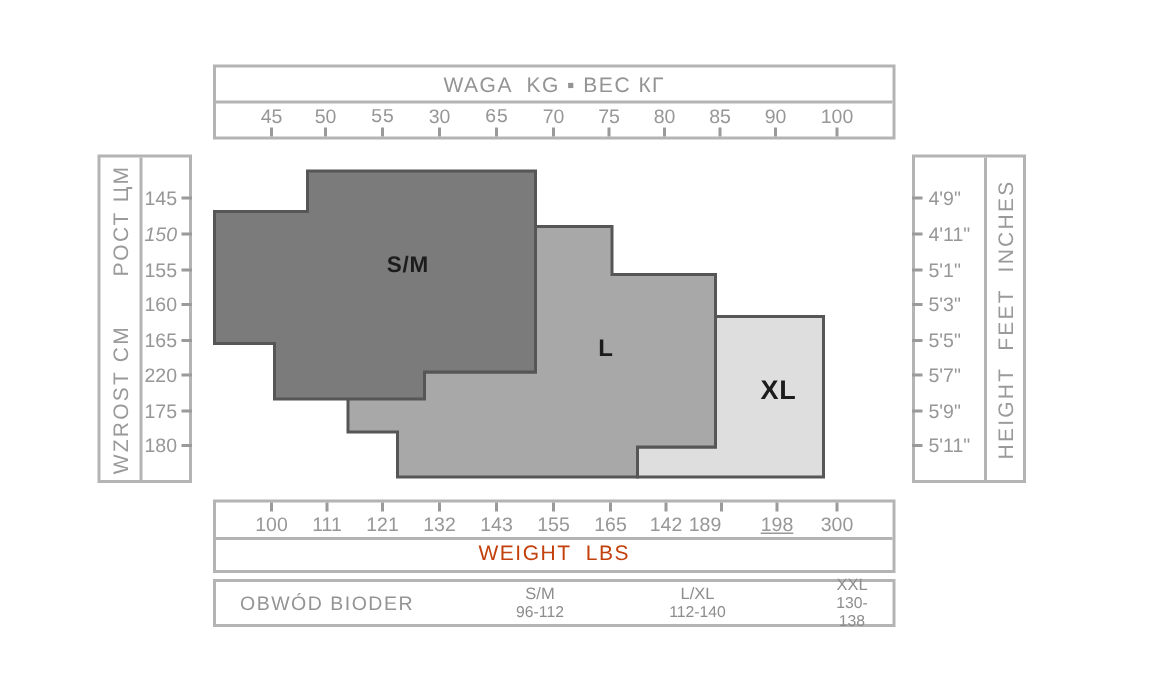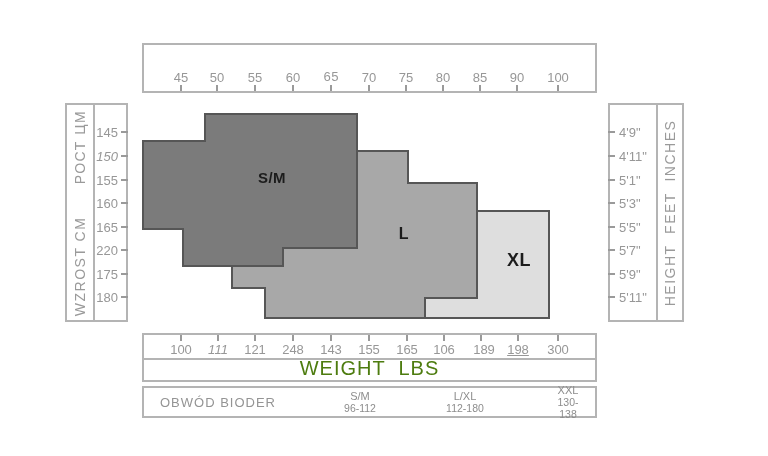--- a/index.html
+++ b/index.html
@@ -18,21 +18,21 @@
   .axis-num{position:absolute;transform:translateX(-50%);font-size:13px;color:#979797;top:1px;white-space:nowrap;}
   .vtick{position:absolute;width:2px;height:6px;background:#9a9a9a;transform:translateX(-50%);}
   .vtick-bottom{bottom:0;}
   .vtick-top{top:0;}
   
   .bottom-axis{left:142px;top:333px;width:455px;height:49px;}
   .bottom-axis .nums-row{position:absolute;left:0;right:0;top:0;height:23px;border-bottom:2px solid #b4b4b4;}
   .bottom-axis .axis-num{top:7px;}
   .bottom-axis .title-row{
     position:absolute;left:0;right:0;bottom:0;height:22px;
-    text-align:center;line-height:20px;font-size:20px;color:#4d7c0f;letter-spacing:1px;white-space:pre;
+    text-align:center;line-height:20px;font-size:14px;color:#c2410c;letter-spacing:1px;white-space:pre;
   }
   
   .left-axis{left:65px;top:103px;width:63px;height:219px;}
   .right-axis{left:608px;top:103px;width:76px;height:219px;}
   .label-col{position:absolute;top:0;bottom:0;}
   .left-axis .label-col{left:0;width:26px;border-right:2px solid #b4b4b4;}
   .right-axis .label-col{right:0;width:24px;border-left:2px solid #b4b4b4;}
   .nums-col{position:absolute;top:0;bottom:0;}
   .left-axis .nums-col{left:28px;right:0;}
   .right-axis .nums-col{left:0;right:26px;}
@@ -58,28 +58,29 @@
   .hips-range{display:block;font-size:10.5px;line-height:12px;}
   
   #chart-svg{position:absolute;left:0;top:0;pointer-events:none;}
 </style>
 </head>
 <body>
 
 <div class="canvas">
 
   <div class="box top-axis">
+    <div class="title-row">WAGA  KG ▪ ВЕС КГ</div>
     <div class="nums-row" id="top-ticks">
         <span class="axis-num" style="left: 37px;">45</span>
         <span class="vtick vtick-bottom" style="left: 37px;"></span>
         <span class="axis-num" style="left: 73px;">50</span>
         <span class="vtick vtick-bottom" style="left: 73px;"></span>
-        <span class="axis-num" style="left: 111px;">55</span>
+        <span class="axis-num" style="left: 111px; font-family: Liberation Mono, monospace;">55</span>
         <span class="vtick vtick-bottom" style="left: 111px;"></span>
-        <span class="axis-num" style="left: 149px;">60</span>
+        <span class="axis-num" style="left: 149px;">30</span>
         <span class="vtick vtick-bottom" style="left: 149px;"></span>
         <span class="axis-num" style="left: 187px; font-family: Liberation Mono, monospace;">65</span>
         <span class="vtick vtick-bottom" style="left: 187px;"></span>
         <span class="axis-num" style="left: 225px;">70</span>
         <span class="vtick vtick-bottom" style="left: 225px;"></span>
         <span class="axis-num" style="left: 262px;">75</span>
         <span class="vtick vtick-bottom" style="left: 262px;"></span>
         <span class="axis-num" style="left: 299px;">80</span>
         <span class="vtick vtick-bottom" style="left: 299px;"></span>
         <span class="axis-num" style="left: 336px; text-align: right;">85</span>
@@ -146,53 +147,53 @@
       <text x="272" y="177" text-anchor="middle" dominant-baseline="central" fill="#1c1c1c" font-size="15" font-weight="bold" font-family="&quot;Liberation Sans&quot;, sans-serif" letter-spacing="0.5">S/M</text>
       <text x="404" y="233" text-anchor="middle" dominant-baseline="central" fill="#1c1c1c" font-size="16" font-weight="bold" font-family="&quot;Liberation Sans&quot;, sans-serif" letter-spacing="0.5">L</text>
       <text x="519" y="260" text-anchor="middle" dominant-baseline="central" fill="#1c1c1c" font-size="18" font-weight="bold" font-family="&quot;Liberation Sans&quot;, sans-serif" letter-spacing="0.5">XL</text>
     </svg>
 
   <div class="box bottom-axis">
     <div class="nums-row" id="bottom-ticks">
         <span class="vtick vtick-top" style="left: 37px;"></span>
         <span class="axis-num" style="left: 37px;">100</span>
         <span class="vtick vtick-top" style="left: 74px;"></span>
-        <span class="axis-num" style="left: 74px; font-style: italic;">111</span>
+        <span class="axis-num" style="left: 74px;">111</span>
         <span class="vtick vtick-top" style="left: 111px;"></span>
         <span class="axis-num" style="left: 111px;">121</span>
         <span class="vtick vtick-top" style="left: 149px;"></span>
-        <span class="axis-num" style="left: 149px;">248</span>
+        <span class="axis-num" style="left: 149px;">132</span>
         <span class="vtick vtick-top" style="left: 187px;"></span>
         <span class="axis-num" style="left: 187px;">143</span>
         <span class="vtick vtick-top" style="left: 225px;"></span>
         <span class="axis-num" style="left: 225px;">155</span>
         <span class="vtick vtick-top" style="left: 263px;"></span>
         <span class="axis-num" style="left: 263px;">165</span>
         <span class="vtick vtick-top" style="left: 300px;"></span>
-        <span class="axis-num" style="left: 300px;">106</span>
+        <span class="axis-num" style="left: 300px;">142</span>
         <span class="vtick vtick-top" style="left: 337px;"></span>
-        <span class="axis-num" style="left: 340px;">189</span>
+        <span class="axis-num" style="left: 326px;">189</span>
         <span class="vtick vtick-top" style="left: 374px;"></span>
         <span class="axis-num" style="left: 374px; text-decoration: underline;">198</span>
         <span class="vtick vtick-top" style="left: 414px;"></span>
         <span class="axis-num" style="left: 414px;">300</span>
       </div>
     <div class="title-row">WEIGHT  LBS</div>
   </div>
 
   <div class="box hips-box">
     <span class="hips-label">OBWÓD BIODER</span>
     <div id="hips-cols">
         <div class="hips-col" style="left: 216px;">
           <span class="hips-size">S/M</span>
           <span class="hips-range">96-112</span>
         </div>
         <div class="hips-col" style="left: 321px;">
           <span class="hips-size">L/XL</span>
-          <span class="hips-range">112-180</span>
+          <span class="hips-range">112-140</span>
         </div>
         <div class="hips-col" style="left: 424px;">
           <span class="hips-size">XXL</span>
           <span class="hips-range">130-138</span>
         </div>
       </div>
   </div>
 
 </div>
 

